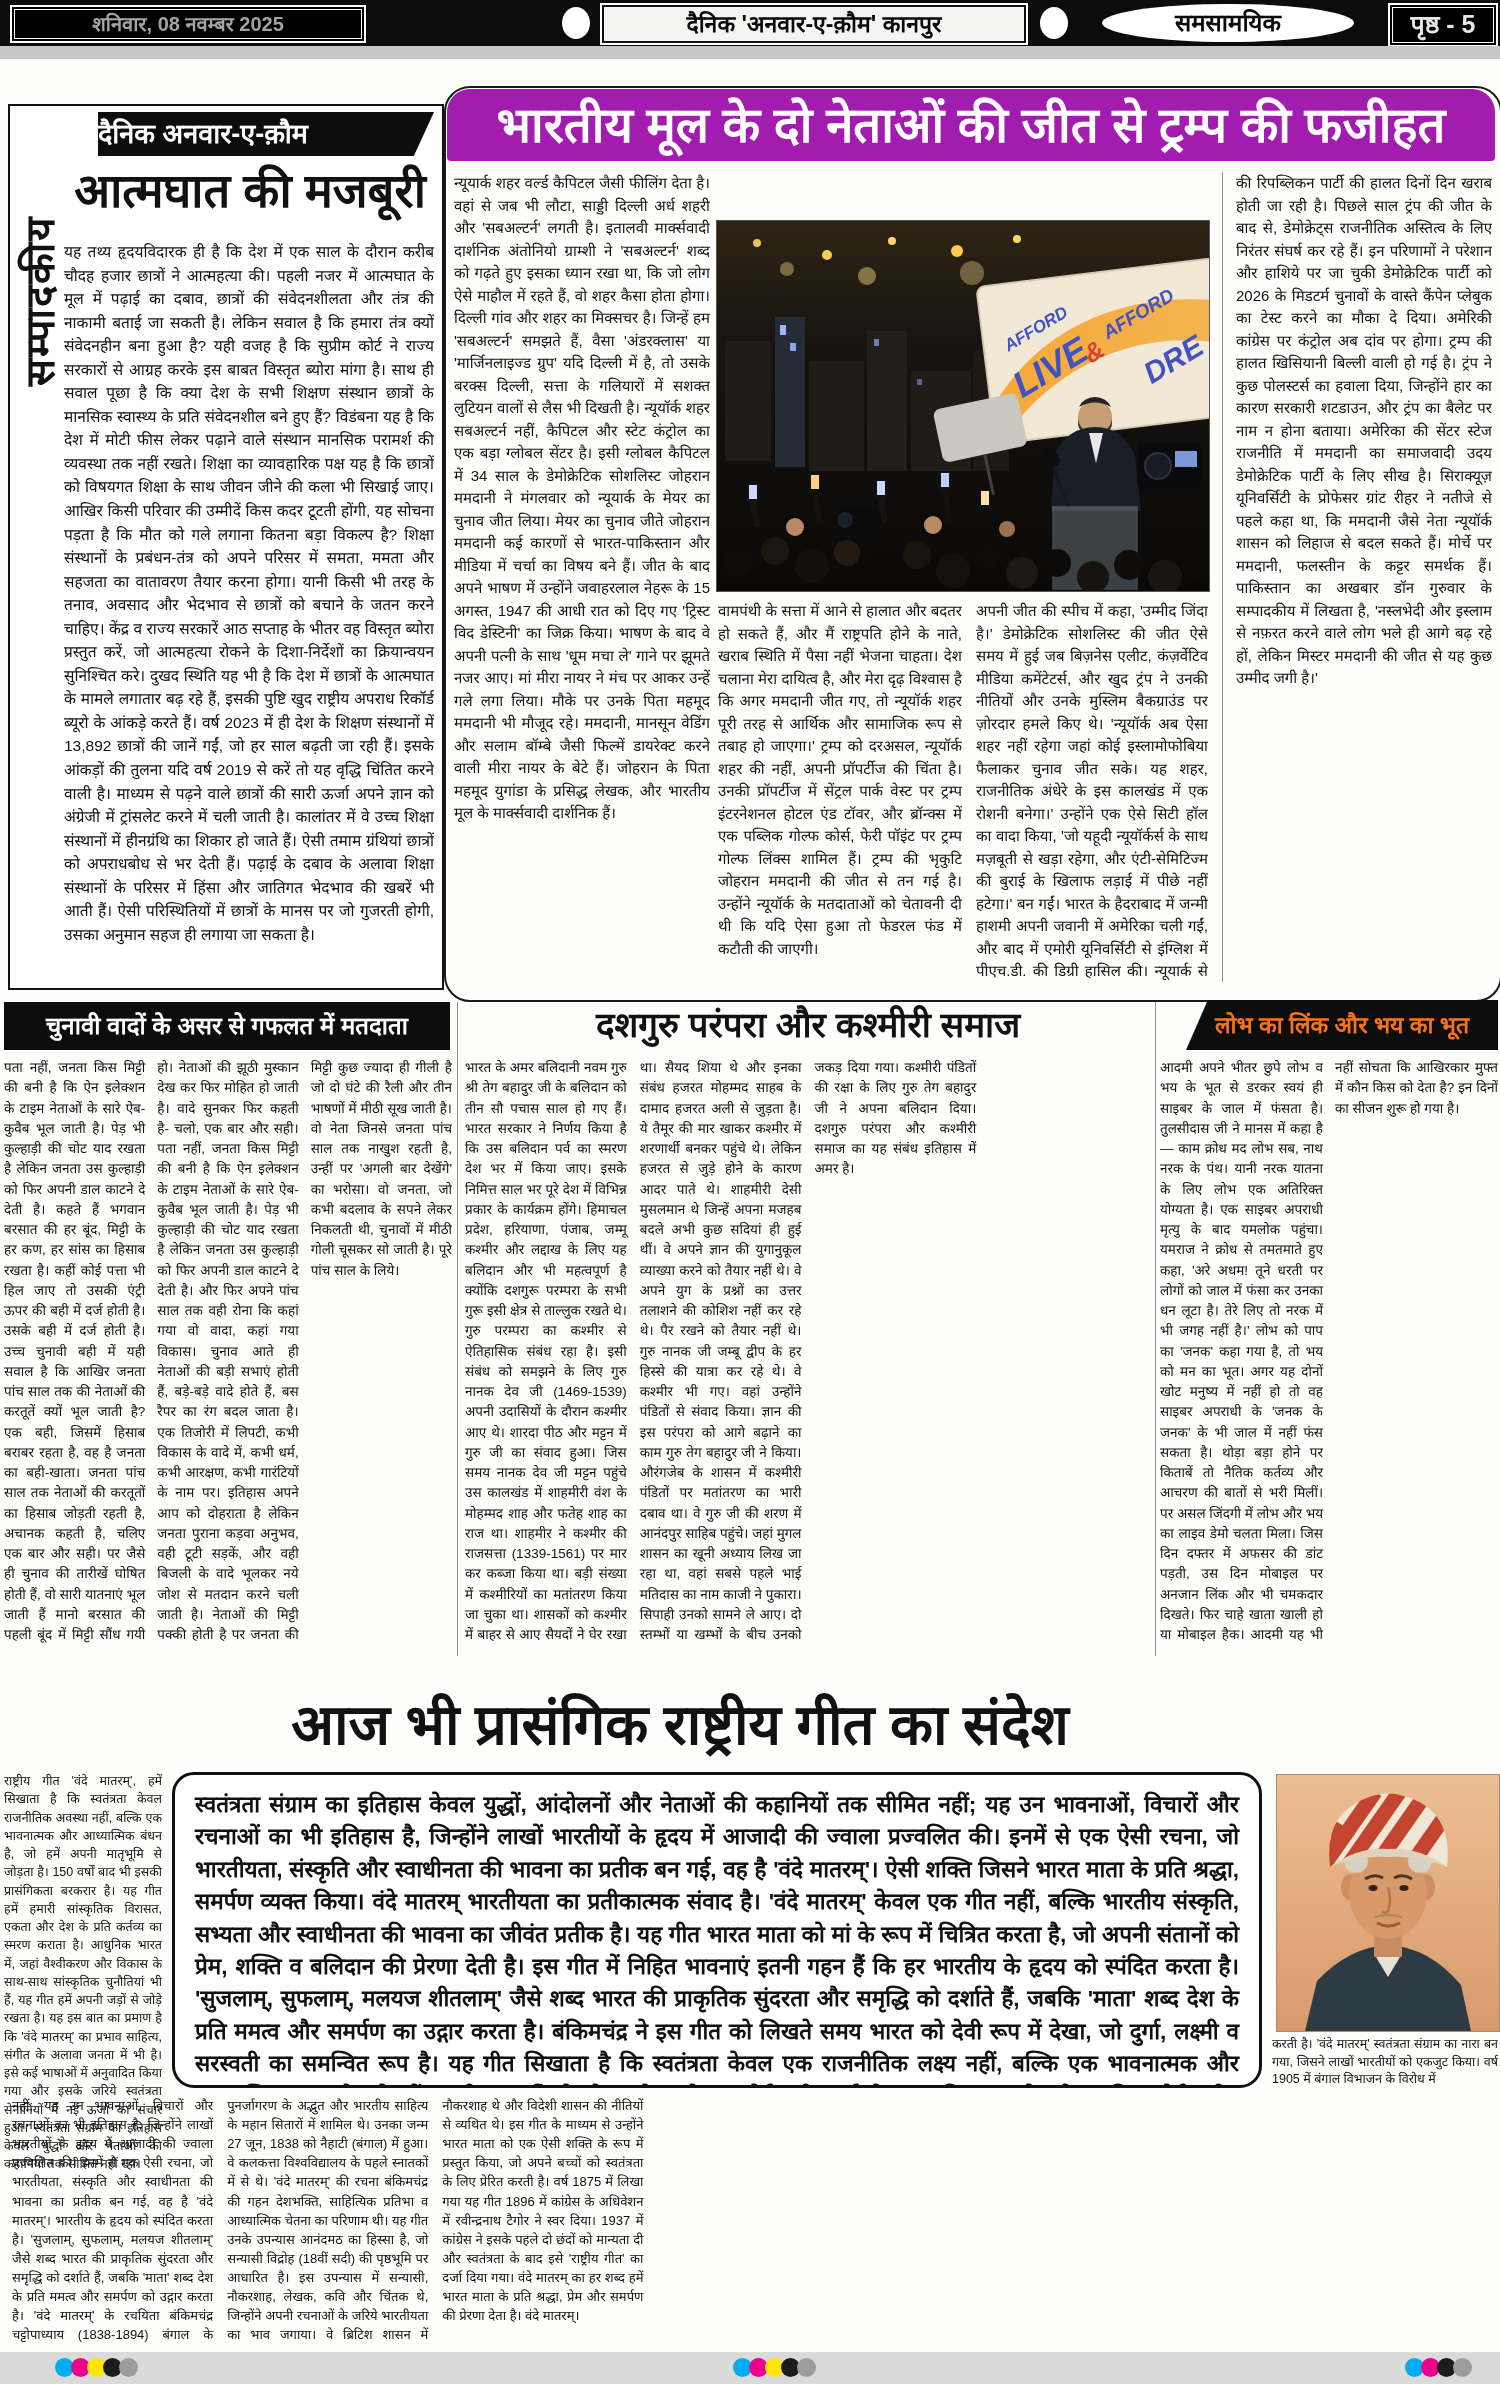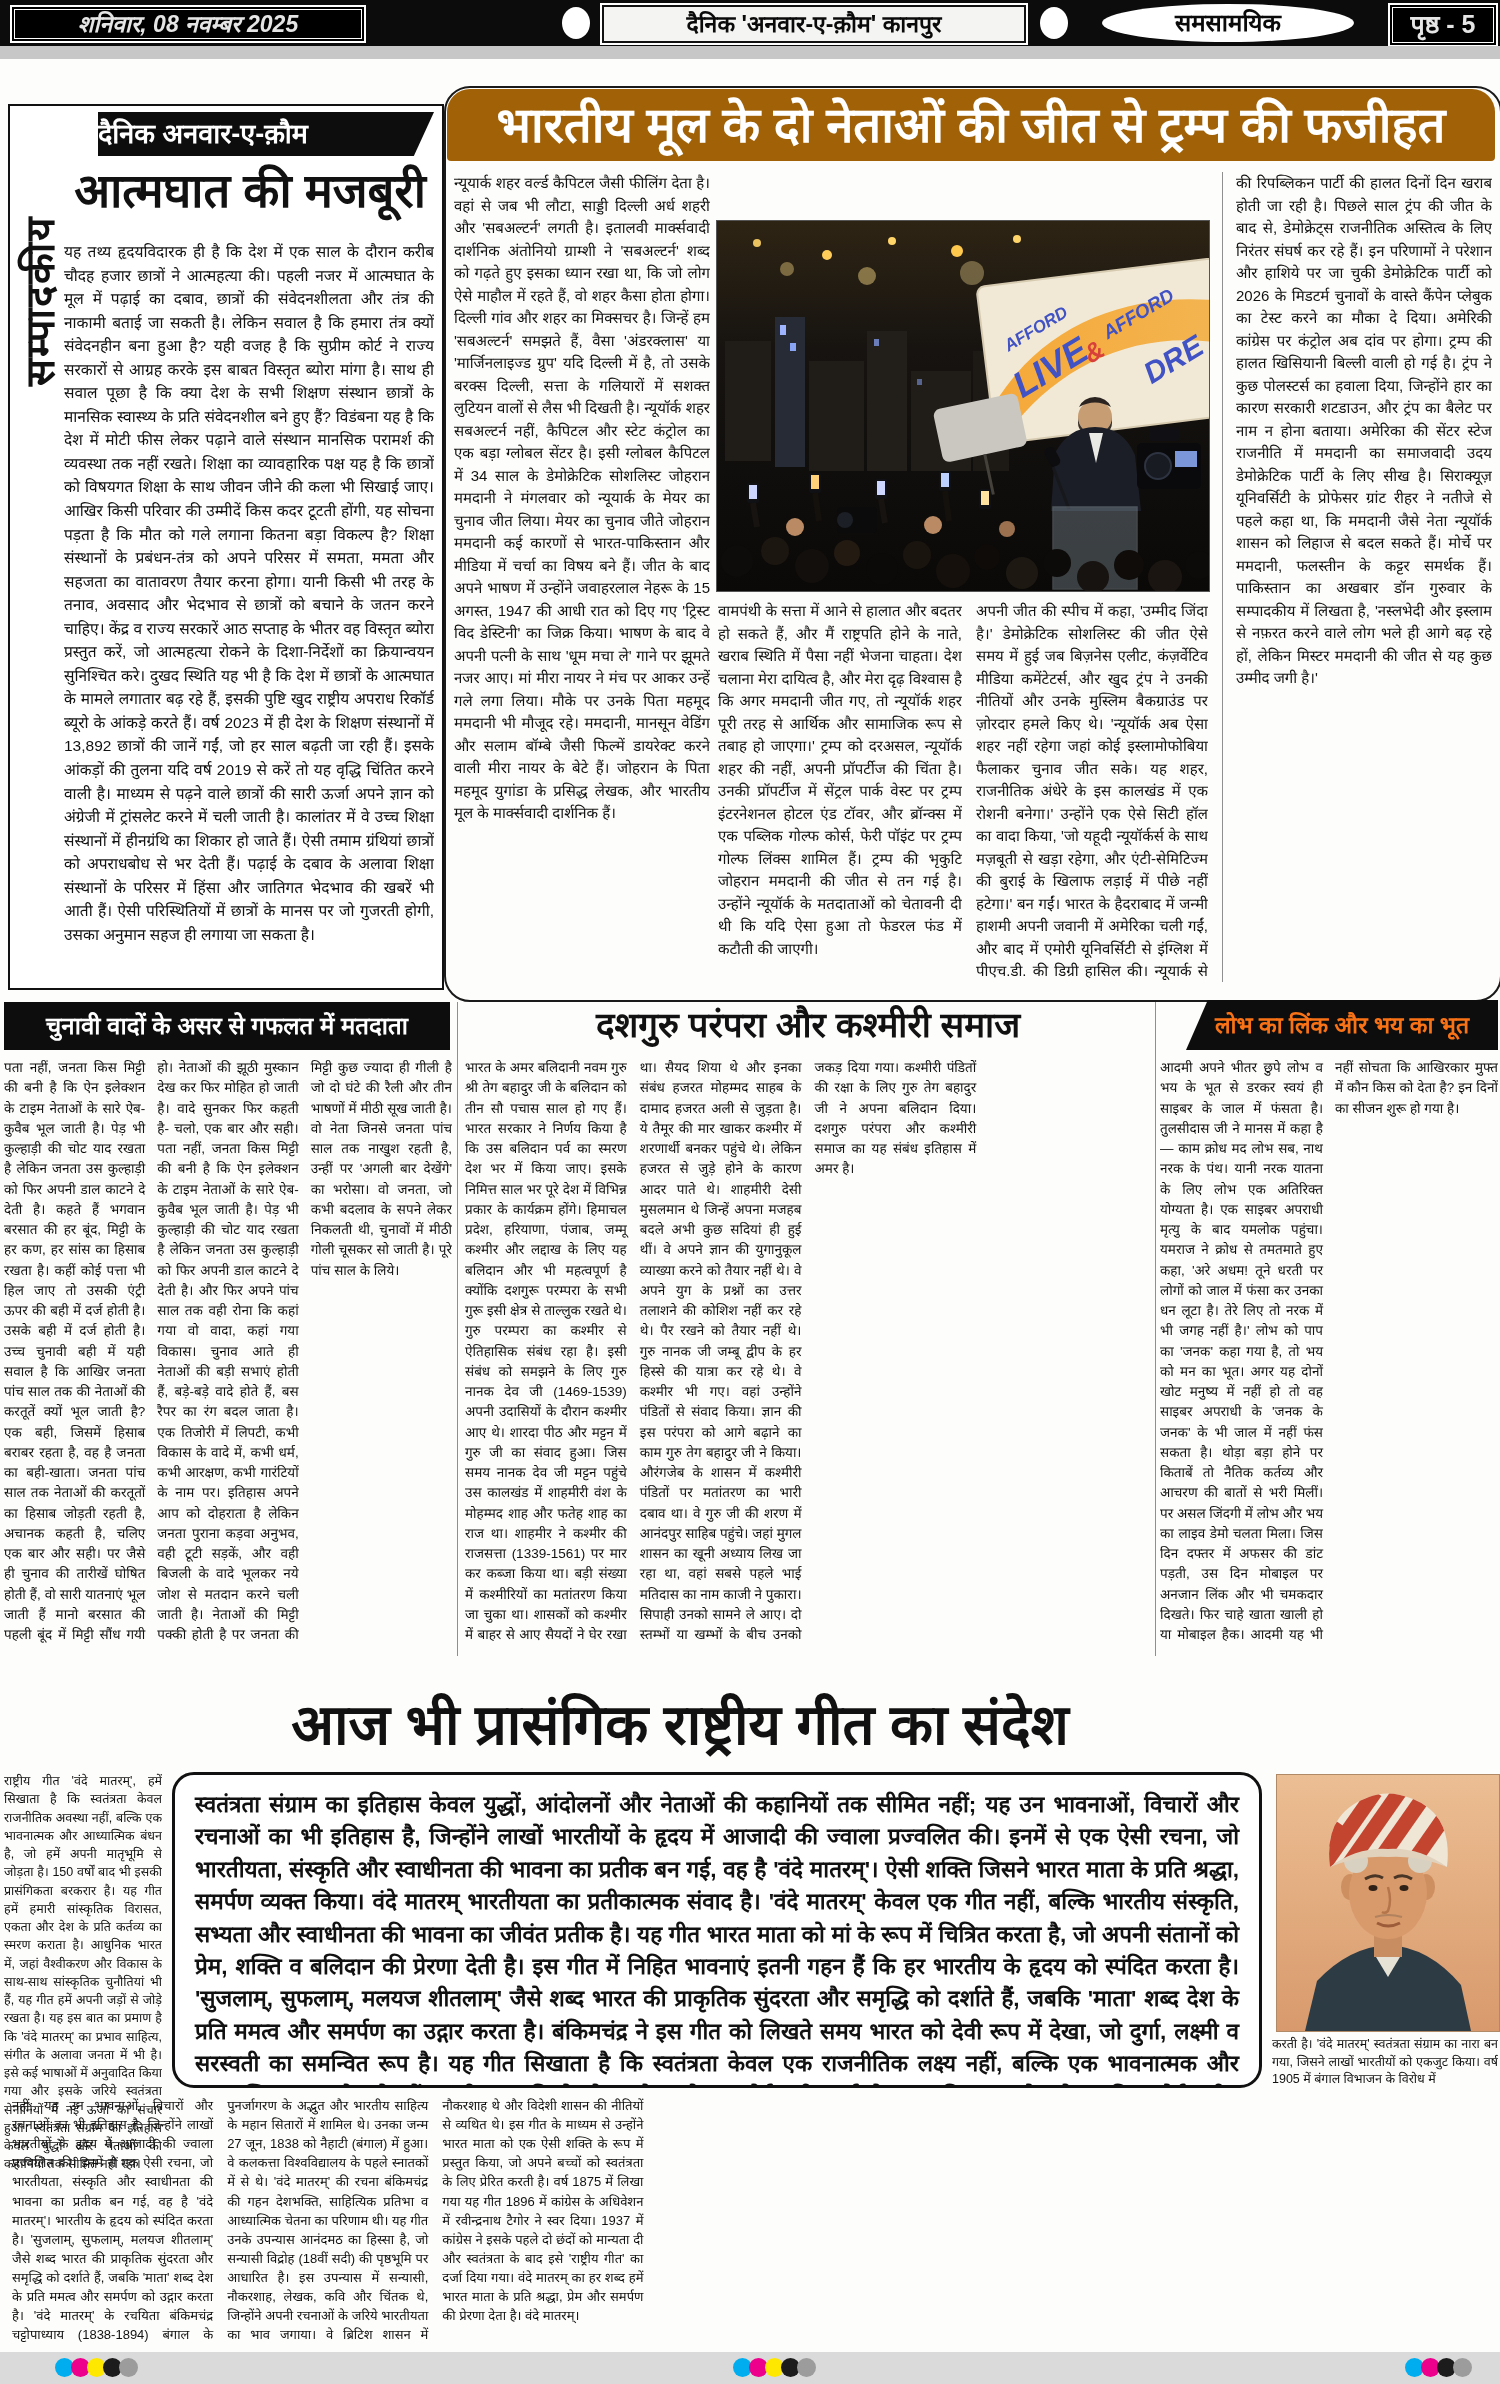--- a/index.html
+++ b/index.html
@@ -1,22 +1,22 @@
 <!DOCTYPE html>
 <html><head>
 <meta charset="utf-8">
 <style>
   html,body{margin:0;padding:0;background:#777;}
   .page{position:relative;width:1500px;height:2384px;background:#fdfdfb;margin:0 auto;overflow:hidden;
         font-family:"Liberation Sans","DejaVu Sans",sans-serif;color:#111;}
   
   .topbar{position:absolute;left:0;top:0;width:1500px;height:46px;background:#0c0c0c;}
   .date-box{position:absolute;left:10px;top:5px;width:352px;height:34px;background:#000;border:2px solid #fff;
-            box-shadow:inset 0 0 0 2px #000, inset 0 0 0 3px #fff;color:#e5e5e5;font-weight:bold;font-size:23px;
-            text-align:center;line-height:34px;font-style:italic;}
+            box-shadow:inset 0 0 0 2px #000, inset 0 0 0 3px #fff;color:#a3a3a3;font-weight:bold;font-size:20px;
+            text-align:center;line-height:34px;}
   .sep-dot{position:absolute;top:7px;width:28px;height:32px;background:#fff;border-radius:50%;}
   .masthead-box{position:absolute;left:602px;top:5px;width:420px;height:34px;background:#f4f4f2;border:2px solid #111;
             box-shadow:0 0 0 2px #fff;color:#0a0a0a;font-weight:bold;font-size:23px;text-align:center;line-height:34px;}
   .section-oval{position:absolute;left:1102px;top:4px;width:252px;height:38px;background:#fff;border-radius:50%;
             color:#0a0a0a;font-weight:bold;font-size:24px;text-align:center;line-height:38px;}
   .page-box{position:absolute;left:1388px;top:3px;width:106px;height:40px;background:#000;border:2px solid #fff;
             box-shadow:inset 0 0 0 2px #000, inset 0 0 0 3px #fff;color:#e5e5e5;font-weight:bold;font-size:25px;
             text-align:center;line-height:38px;}
   .gray-strip{position:absolute;left:0;top:46px;width:1500px;height:13px;background:#c7c7c7;}
   
@@ -26,21 +26,21 @@
   .ed-banner{position:absolute;left:88px;top:6px;width:336px;height:44px;background:#0d0d0d;color:#fff;
              font-weight:bold;font-size:27px;text-align:left;line-height:44px;
              clip-path:polygon(0 0,100% 0,94% 100%,0 100%);}
   .ed-headline{position:absolute;left:56px;top:58px;width:368px;text-align:center;font-size:47px;font-weight:bold;
              line-height:1.15;}
   .ed-body{position:absolute;left:54px;top:134px;width:370px;height:738px;font-size:15.5px;line-height:1.52;
              text-align:justify;overflow:hidden;}
   
   .lead-frame{position:absolute;left:444px;top:86px;width:1054px;height:912px;border:2px solid #1a1a1a;
              border-radius:26px;}
-  .lead-banner{position:absolute;left:447px;top:89px;width:1048px;height:72px;background:#a16207;
+  .lead-banner{position:absolute;left:447px;top:89px;width:1048px;height:72px;background:#a21caf;
              border-radius:23px 23px 4px 4px;color:#fff;font-weight:bold;font-size:49px;text-align:center;
              line-height:72px;}
   .lead-col{font-size:15px;line-height:1.5;text-align:justify;overflow:hidden;}
   .lead-col1{position:absolute;left:454px;top:172px;width:256px;height:810px;}
   .lead-below-left{position:absolute;left:718px;top:600px;width:244px;height:382px;}
   .lead-below-right{position:absolute;left:976px;top:600px;width:232px;height:382px;}
   .lead-right{position:absolute;left:1236px;top:172px;width:256px;height:810px;}
   .vrule{position:absolute;width:1px;background:#8f8f8f;}
   .photo-box{position:absolute;left:716px;top:220px;width:492px;height:370px;border:1px solid #555;overflow:hidden;}
   

